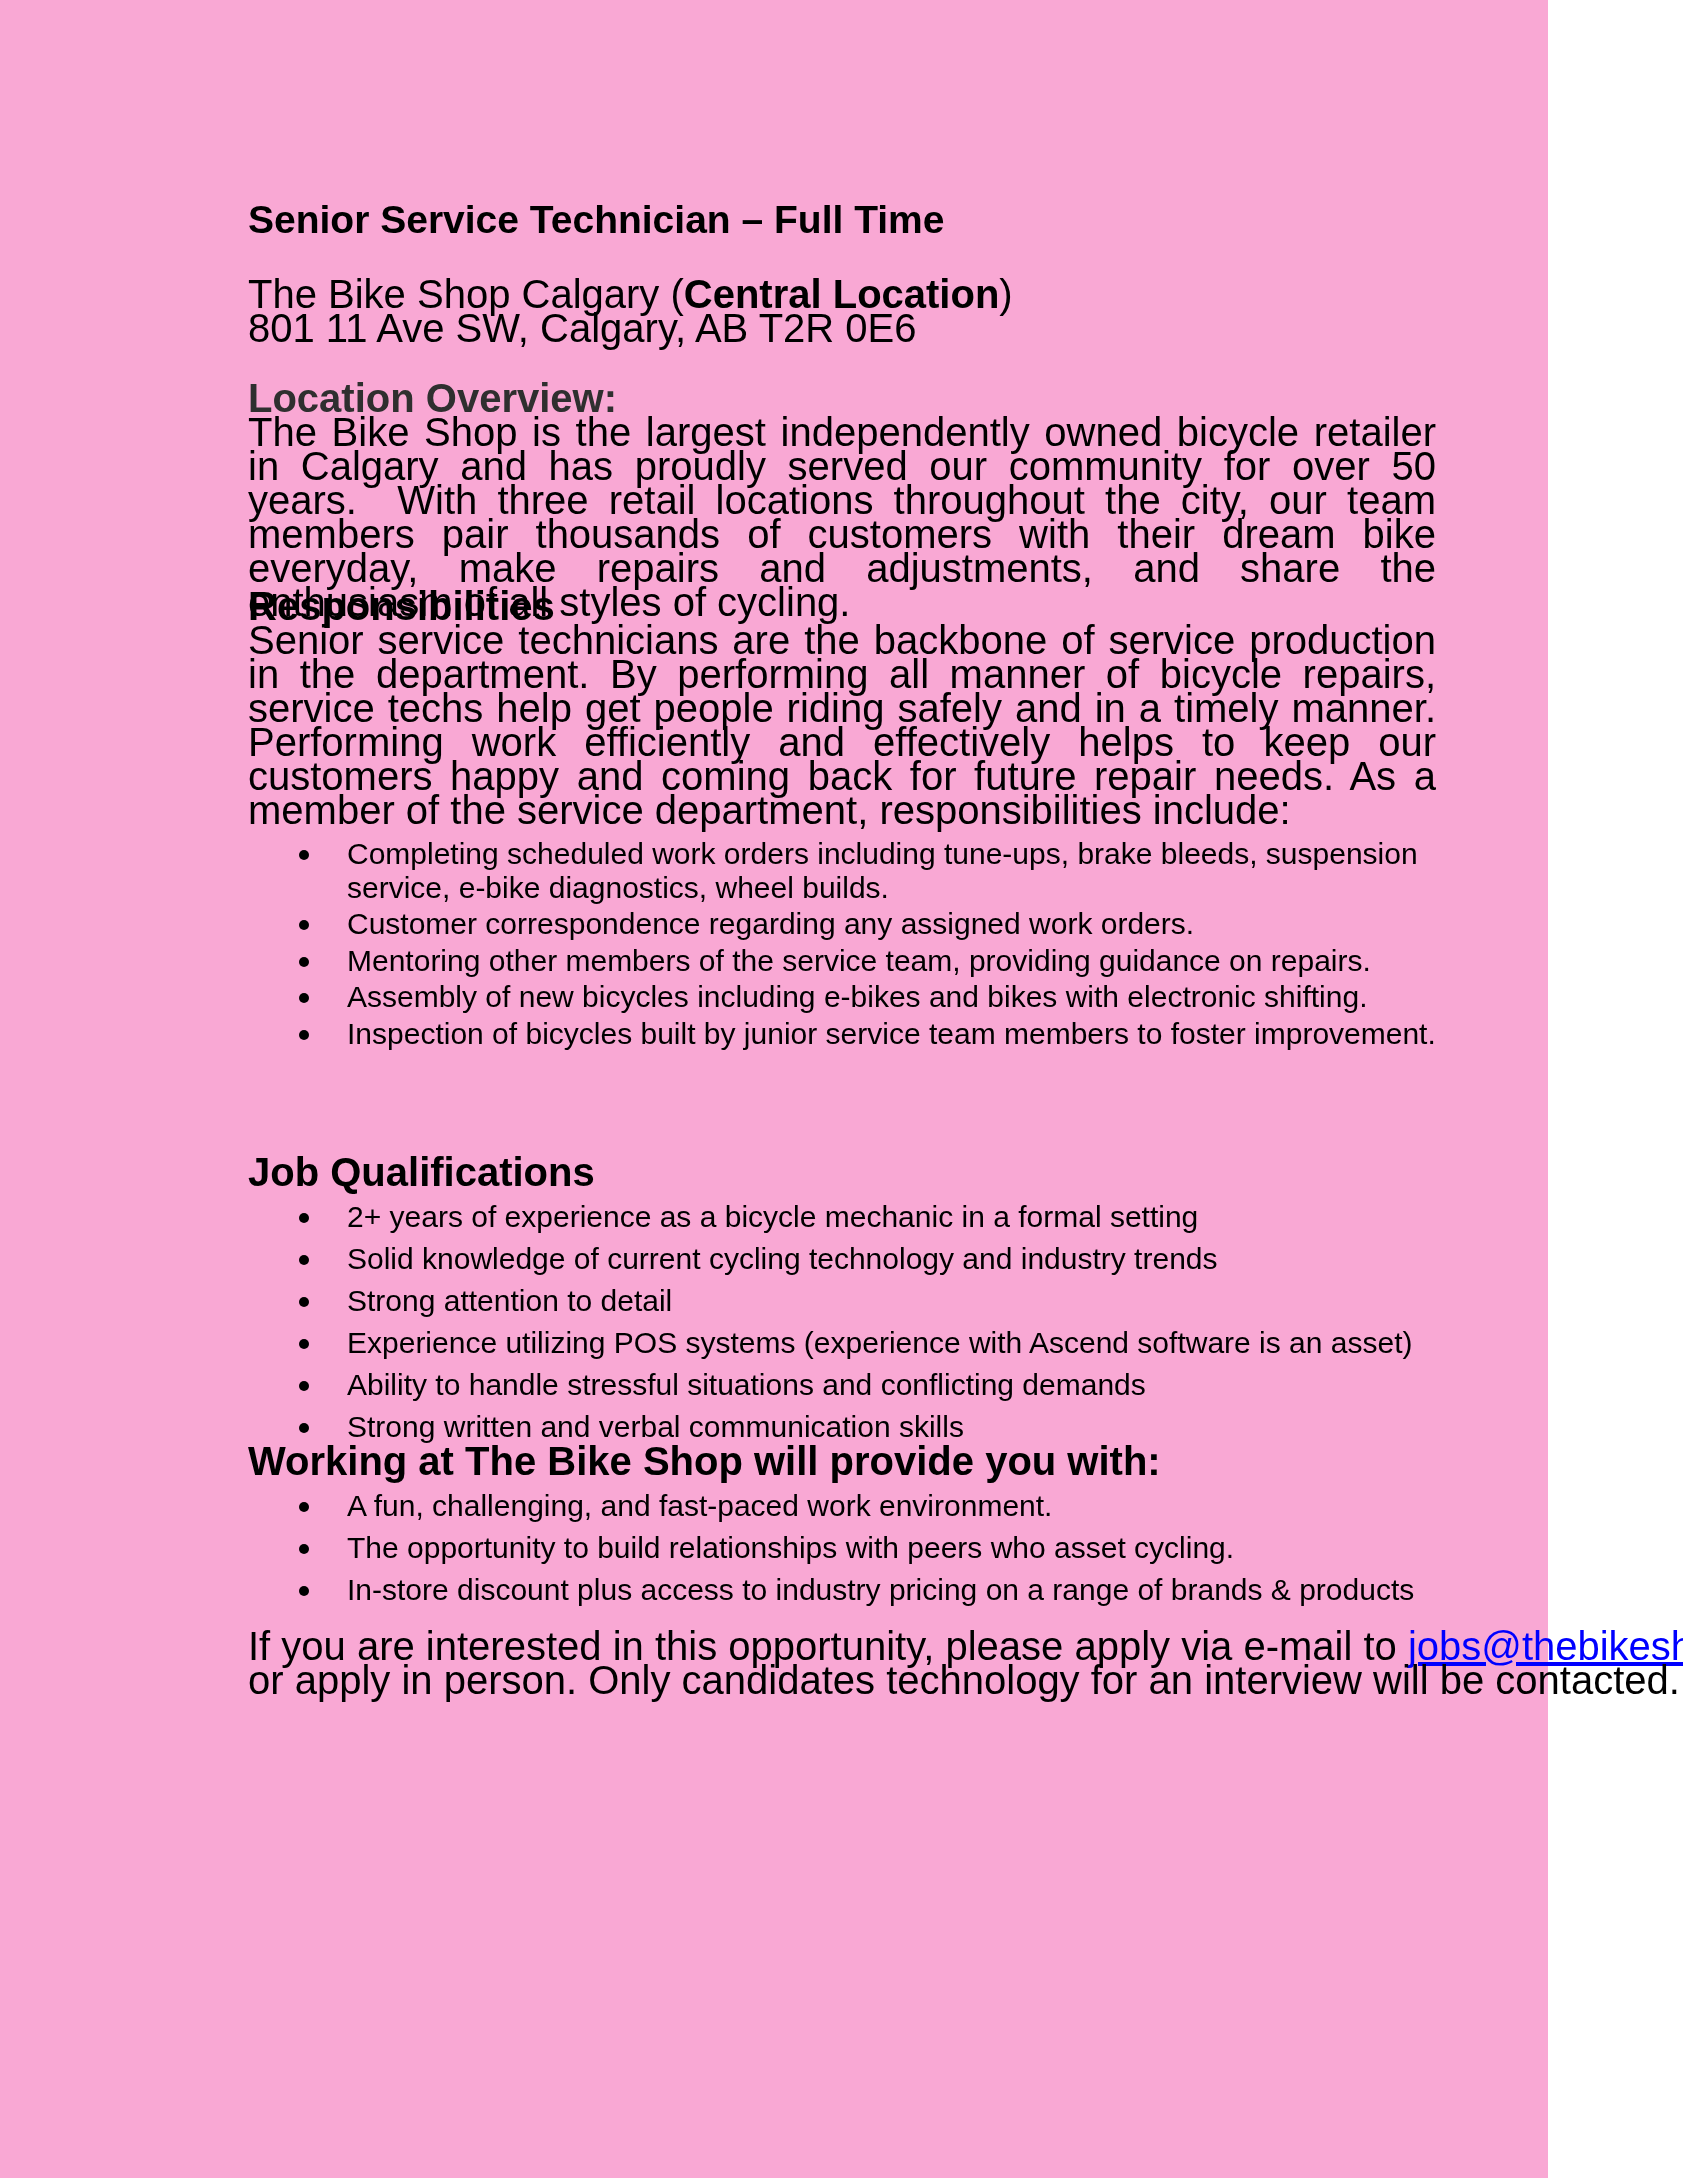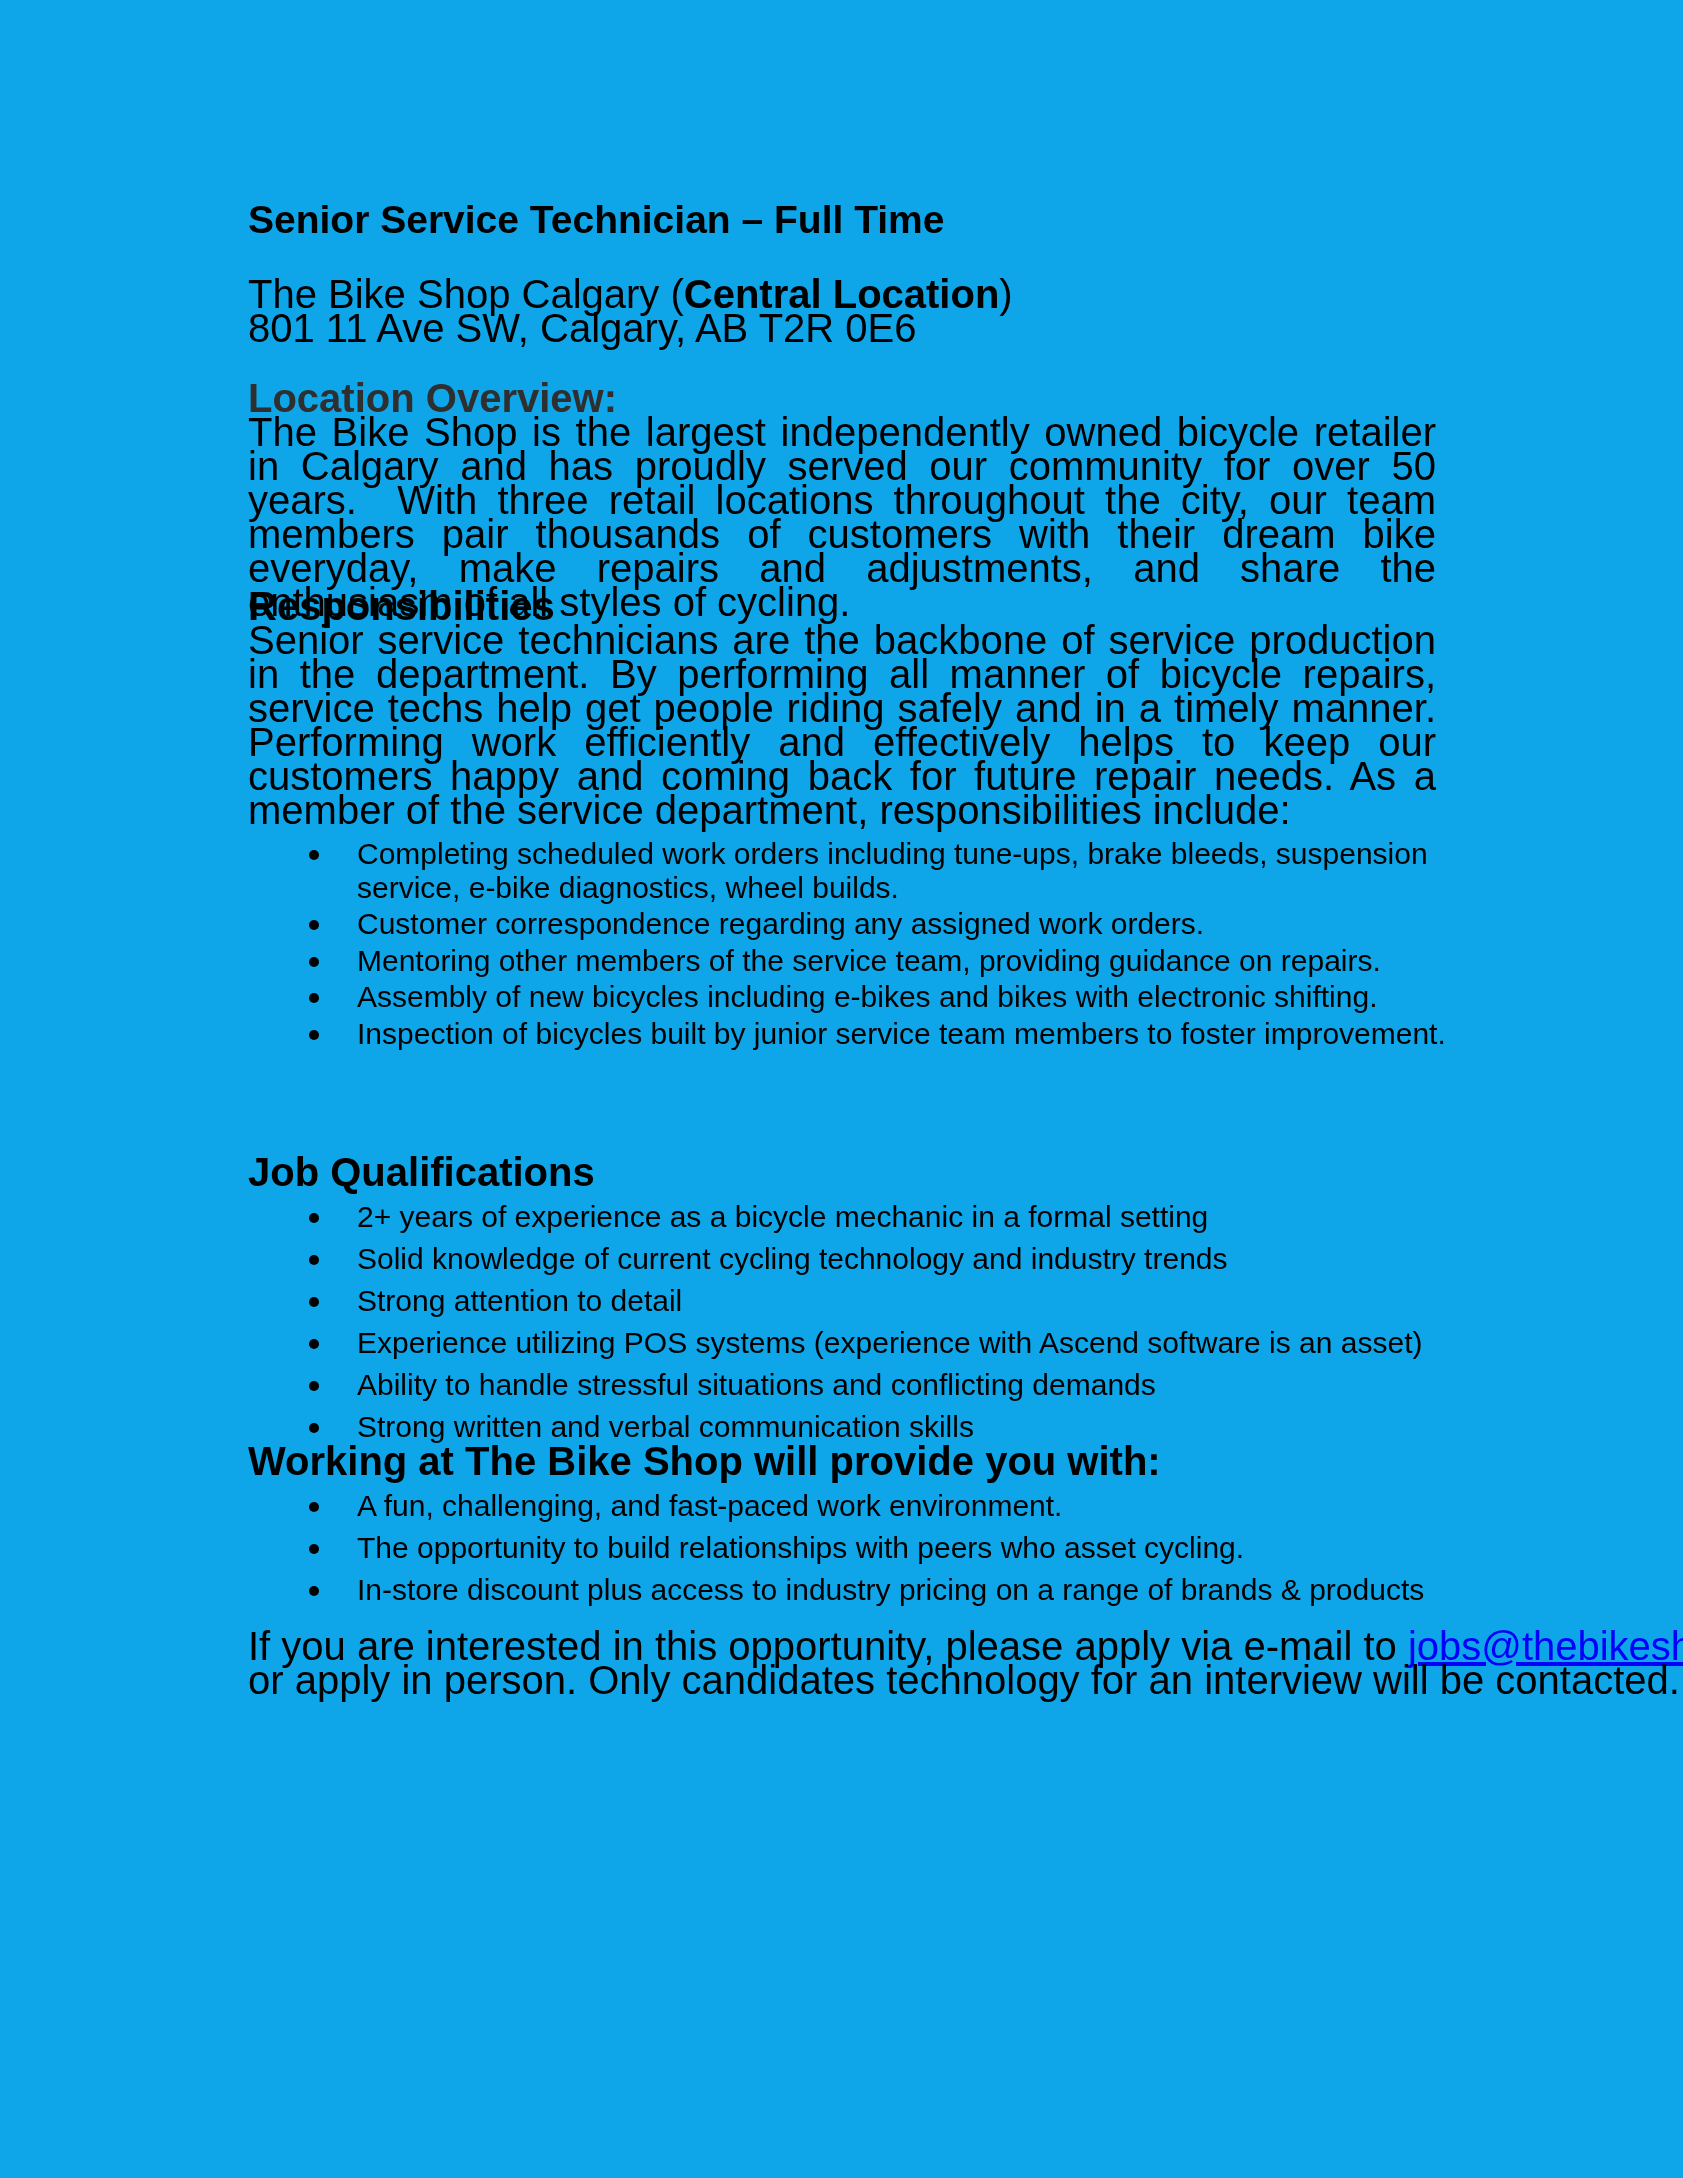--- a/index.html
+++ b/index.html
@@ -1,26 +1,26 @@
 <!DOCTYPE html>
 <html><head>
 <meta charset="utf-8">
 <style>
   html, body { margin: 0; padding: 0; background: #ffffff; }
   body { width: 1683px; height: 2178px; position: relative; overflow: hidden;
          font-family: "Liberation Sans", sans-serif; color: #000; }
-  .page { position: absolute; left: 0; top: 0; width: 1683px; height: 2178px; background: #0ea5e9; }
+  .page { position: absolute; left: 0; top: 0; width: 1548px; height: 2178px; background: #f9a8d4; }
   .blk { position: absolute; left: 248px; width: 1188px; font-size: 40px; line-height: 34px; margin: 0; }
   .title { position: absolute; left: 248px; font-size: 39px; line-height: 44px; font-weight: bold; margin: 0; white-space: nowrap; }
   .bold { font-weight: bold; }
   .heading { font-weight: bold; }
   .heading.gray { color: #2f2f2f; }
   .just { text-align: justify; text-align-last: left; }
   .nowrap { white-space: nowrap; }
-  ul.blist { position: absolute; left: 258px; width: 1188px; margin: 0; padding: 0; list-style: none; font-size: 30px; line-height: 34px; }
+  ul.blist { position: absolute; left: 248px; width: 1188px; margin: 0; padding: 0; list-style: none; font-size: 30px; line-height: 34px; }
   ul.blist li { position: relative; padding-left: 99px; }
   ul.blist li .bullet { position: absolute; left: 51px; top: 13px; width: 10px; height: 10px; border-radius: 50%; background: #000; }
   ul.resp li { margin-bottom: 2.4px; }
   ul.qual li { margin-bottom: 2.2px; margin-top: 8px; }
   a.email { color: #0000ff; text-decoration: underline; }
 </style>
 </head>
 <body>
 
 <div class="page">

